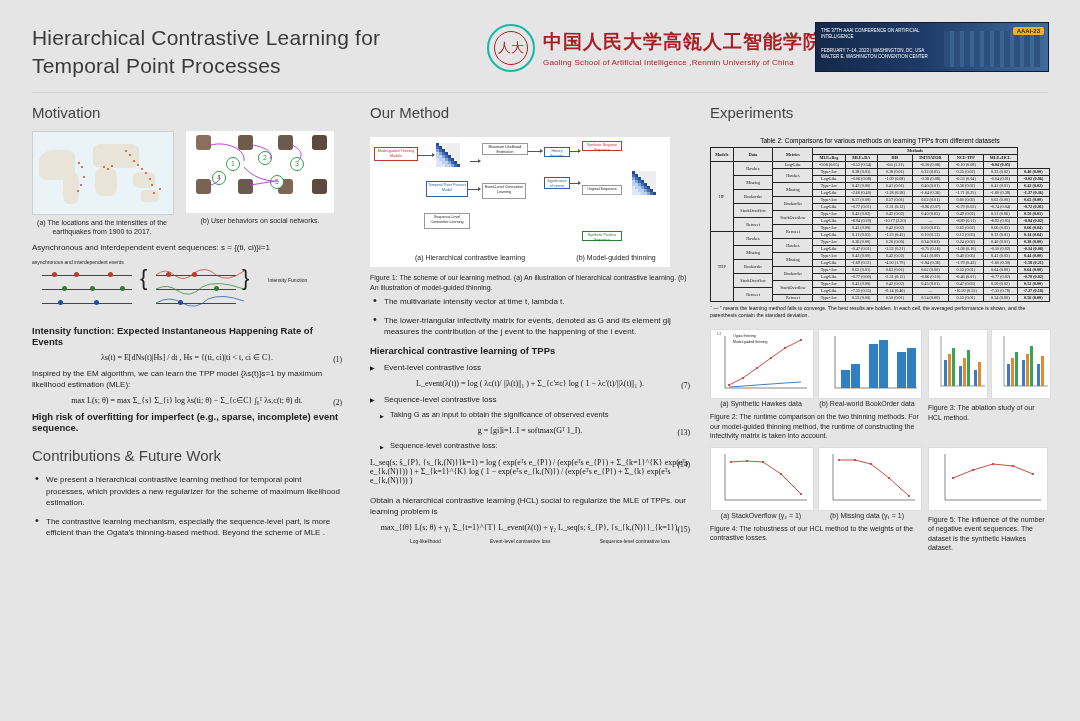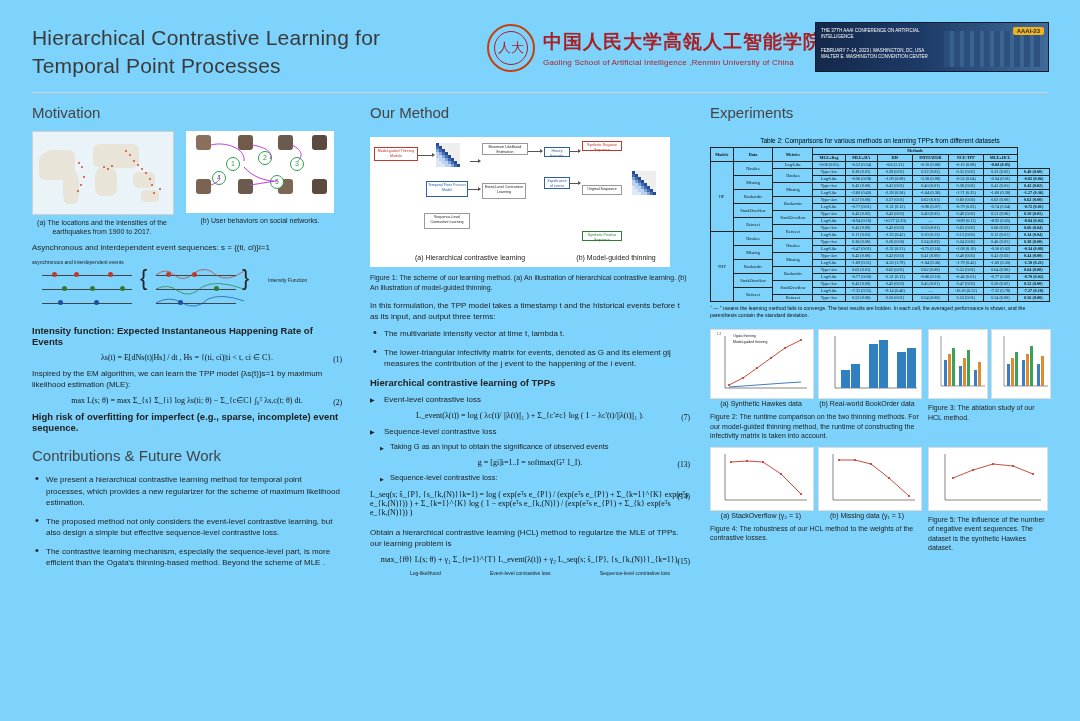--- a/index.html
+++ b/index.html
@@ -1,27 +1,27 @@
 <!DOCTYPE html>
 <html><head>
 <meta charset="utf-8">
 <style>
   html,body{margin:0;padding:0;background:#c9c9c9;}
   body{font-family:"Liberation Sans",sans-serif;}
   #poster{
-    position:relative;width:1080px;height:721px;background:#7dd3fc;overflow:hidden;
+    position:relative;width:1080px;height:721px;background:#e5e5e5;overflow:hidden;
   }
   
   .title{
     position:absolute;left:32px;top:24px;width:430px;
     font-size:21px;line-height:28px;color:#3a3a3a;font-weight:400;
     letter-spacing:.2px;
   }
   .logo-block{position:absolute;left:487px;top:24px;display:flex;align-items:center;gap:8px;}
-  .ruc-seal{width:44px;height:44px;border-radius:50%;border:2px solid #c2410c;
+  .ruc-seal{width:44px;height:44px;border-radius:50%;border:2px solid #14b8a6;
     display:flex;align-items:center;justify-content:center;color:#a81f24;font-size:7px;
     text-align:center;line-height:8px;font-family:"Liberation Serif",serif;}
   .ruc-seal .inner{width:32px;height:32px;border-radius:50%;border:1px solid #a81f24;
      display:flex;align-items:center;justify-content:center;font-size:13px;}
   .cn-name{font-family:"Liberation Serif",serif;font-size:19px;color:#a81f24;font-weight:bold;letter-spacing:1px;}
   .en-name{font-size:8px;color:#a81f24;margin-top:3px;letter-spacing:.2px;}
   .aaai-a{margin-left:6px;width:66px;height:44px;background:#fff;position:relative;}
   .aaai-a svg{position:absolute;left:0;top:0;}
   .conf-banner{position:absolute;left:815px;top:22px;width:232px;height:48px;
      background:linear-gradient(90deg,#14294b 0%,#1d3a66 45%,#3f6c9c 100%);
@@ -248,21 +248,20 @@
       <span>max L(s; θ) = max Σ_{s} Σ_{i} log λs(ti; θ) − Σ_{c∈C} ∫₀ᵀ λs,c(t; θ) dt.</span>
       <span class="eqn">(2)</span>
     </div>
 
     <div class="sub-h" style="margin-top:6px;">High risk of overfitting for imperfect (e.g., sparse, incomplete) event sequence.</div>
 
     <div class="colhead" style="position:relative;margin-top:14px;">Contributions &amp; Future Work</div>
 
     <ul class="bul" style="margin-top:10px;">
       <li>We present a hierarchical contrastive learning method for temporal point processes, which provides a new regularizer for the scheme of maximum likelihood estimation.</li>
-      <li>The proposed method not only considers the event-level contrastive learning, but also design a simple but effective sequence-level contrastive loss.</li>
       <li>The contrastive learning mechanism, especially the sequence-level part, is more efficient than the Ogata's thinning-based method. Beyond the scheme of MLE .</li>
     </ul>
   </div>
 
   <div class="col2">
     <div class="colhead" style="position:relative;">Our Method</div>
 
     <div class="schem" style="margin-top:16px;">
       <div class="box boxr" style="left:4px;top:10px;width:44px;height:14px;">Model-guided Thinning Module</div>
       <div class="box boxb" style="left:56px;top:44px;width:42px;height:16px;">Temporal Point Process Model</div>
@@ -411,21 +410,20 @@
       <div class="arrow" style="left:100px;top:24px;width:10px;"></div>
       <div class="arrow" style="left:158px;top:14px;width:14px;"></div>
       <div class="arrow" style="left:200px;top:14px;width:10px;"></div>
       <div class="arrow" style="left:200px;top:46px;width:10px;"></div>
       <div class="caption" style="position:absolute;left:10px;top:116px;width:180px;">(a) Hierarchical contrastive learning</div>
       <div class="caption" style="position:absolute;left:196px;top:116px;width:100px;">(b) Model-guided thinning</div>
     </div>
 
     <div class="figcap" style="margin-top:6px;">Figure 1: The scheme of our learning method. (a) An illustration of hierarchical contrastive learning. (b) An illustration of model-guided thinning.</div>
 
-    <div class="p" style="margin-top:8px;">In this formulation, the TPP model takes a timestamp t and the historical events before t as its input, and output three terms:</div>
 
     <ul class="bul">
       <li>The multivariate intensity vector at time t, lambda t.</li>
       <li>The lower-triangular infectivity matrix for events, denoted as G and its element gij measures the contribution of the j event to the happening of the i event.</li>
     </ul>
 
     <div class="sub-h" style="margin-top:6px;">Hierarchical contrastive learning of TPPs</div>
 
     <ul class="tri" style="margin-top:6px;">
       <li>Event-level contrastive loss</li>
@@ -447,21 +445,21 @@
     </div>
 
     <ul class="dash">
       <li>Sequence-level contrastive loss:</li>
     </ul>
     <div class="eq" style="text-align:left;">
       <span>L_seq(s; ŝ_{P}, {s_{k,(N)}}k=1) = log ( exp(eᵀs e_{P}) / (exp(eᵀs e_{P}) + Σ_{k=1}^{K} exp(eᵀs e_{k,(N)})) ) + Σ_{k=1}^{K} log ( 1 − exp(eᵀs e_{k,(N)}) / (exp(eᵀs e_{P}) + Σ_{k} exp(eᵀs e_{k,(N)})) )</span>
       <span class="eqn">(14)</span>
     </div>
 
-    <div class="p" style="margin-top:10px;">Obtain a hierarchical contrastive learning (HCL) method to regularize the MLE of TPPs. our learning problem is</div>
+    <div class="p" style="margin-top:10px;">Obtain a hierarchical contrastive learning (HCL) social to regularize the MLE of TPPs. our learning problem is</div>
 
     <div class="eq">
       <span>max_{fθ}  L(s; θ) + γ₁ Σ_{t=1}^{T} L_event(λ(t)) + γ₂ L_seq(s; ŝ_{P}, {s_{k,(N)}}_{k=1}),</span>
       <span class="eqn">(15)</span>
     </div>
     <div style="display:flex;justify-content:space-between;font-size:5px;color:#222;padding:0 20px 0 40px;">
       <span>Log-likelihood</span>
       <span>Event-level contrastive loss</span>
       <span>Sequence-level contrastive loss</span>
     </div>

